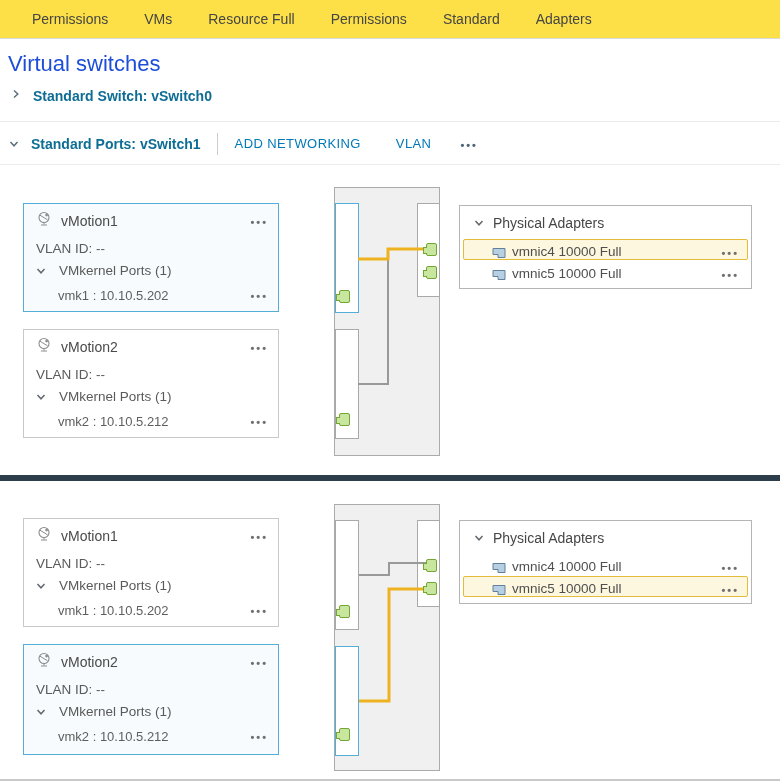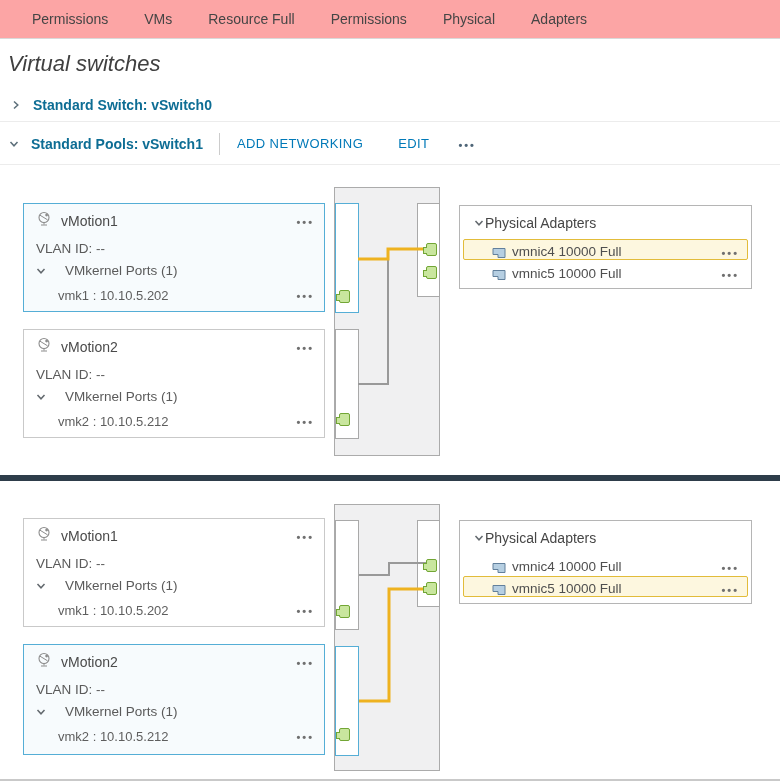--- a/index.html
+++ b/index.html
@@ -5,115 +5,115 @@
   * { margin:0; padding:0; box-sizing:border-box; }
   html,body { background:#ffffff; }
   .app {
     position:relative; width:780px; height:781px; overflow:hidden;
     font-family:"Liberation Sans", sans-serif; background:#ffffff; color:#4a4a4a;
   }
   
   .tab-bar {
     position:absolute; top:0; left:0; right:0; height:39px;
     display:flex; align-items:center; gap:36px; padding-left:32px;
-    background:#fca5a5; border-bottom:1px solid #d9d9d9;
+    background:#fde047; border-bottom:1px solid #d9d9d9;
   }
   .tab { font-size:14px; color:#454545; cursor:pointer; white-space:nowrap; }
   
-  .page-title { position:absolute; top:51px; left:8px; font-size:22px; color:#404040; font-weight:400;font-style:italic; }
+  .page-title { position:absolute; top:51px; left:8px; font-size:22px; color:#1d4ed8; font-weight:400; }
   
   .switch-row0 {
     position:absolute; top:88px; left:0; right:0; height:34px;
-    display:flex; align-items:center; padding-left:10px; gap:11px;
+    display:flex; padding-left:10px; gap:11px;
     border-bottom:1px solid #ececec;
   }
   .switch-row1 {
     position:absolute; top:123px; left:0; right:0; height:42px;
     display:flex; align-items:center; padding-left:8px;
     border-bottom:1px solid #ececec;
   }
   .switch-name { font-size:14px; font-weight:bold; color:#0d6d94; white-space:nowrap; }
   .chev-blue { color:#5c6f7a; display:inline-flex; }
   .vdivider { width:1px; height:22px; background:#cccccc; margin:0 17px 0 16px; }
   .action-link { font-size:13px; color:#0079b8; letter-spacing:.4px; margin-right:35px; cursor:pointer; white-space:nowrap; font-weight:500; }
   .more-btn { color:#6f6f6f; cursor:pointer; line-height:1; }
   .more-btn::before { content:"\2022\2022\2022"; letter-spacing:2px; font-size:11px; font-weight:bold; }
   .hdr-more { margin-left:-6px; color:#4e6577; }
   
   .panel { position:absolute; left:0; width:780px; }
   .panel-a { top:185px; height:290px; }
   .panel-b { top:500px; height:281px; }
   
   .pg-card {
-    position:absolute; left:23px; width:302px; height:109px;
+    position:absolute; left:23px; width:256px; height:109px;
     background:#ffffff; border:1px solid #c9c9c9;
   }
   .pg-card.selected { border:1px solid #55aed6; background:#f7fbfd; }
   .pg-card.tall { height:111px; }
   .pg-head { position:absolute; top:7px; left:12px; right:10px; display:flex; align-items:center; }
   .pg-name { font-size:14px; color:#4a4a4a; margin-left:9px; }
   .spacer { flex:1; }
   .pg-vlan { position:absolute; top:37px; left:12px; font-size:13.5px; color:#5a5a5a; }
-  .pg-ports { position:absolute; top:59px; left:11px; display:flex; align-items:center; gap:18px; font-size:13.5px; color:#5a5a5a; cursor:pointer; }
+  .pg-ports { position:absolute; top:59px; left:11px; display:flex; align-items:center; gap:12px; font-size:13.5px; color:#5a5a5a; cursor:pointer; }
   .pg-vmk { position:absolute; top:84px; left:34px; right:10px; display:flex; align-items:center; font-size:13px; color:#5e5e5e;gap:19px; }
   .chev-gray { color:#63696e; display:inline-flex; }
   
   .diagram { position:absolute; left:334px; width:106px; background:#f0f0f1; border:1px solid #ababab; }
   .panel-a .diagram { top:2px; height:269px; }
   .panel-b .diagram { top:4px; height:267px; }
   .inner-box { position:absolute; width:24px; background:#ffffff; border:1px solid #a9a9a9; }
   .inner-box.sel { border:1px solid #55aed6; }
   .lines { position:absolute; left:0; top:0; pointer-events:none; }
   .port { position:absolute; width:11px; height:13px; background:#c9e69e; border:1px solid #72a635; border-radius:2px; }
   .port::before { content:""; position:absolute; left:-4px; top:3px; width:3px; height:5px; background:#c9e69e; border:1px solid #72a635; border-right:none; }
   
   .pa-card { position:absolute; left:459px; top:20px; width:293px; background:#ffffff; border:1px solid #b5b5b5; padding-bottom:5px; }
-  .pa-head { display:flex; align-items:center; gap:0; padding:9px 0 7px 13px; font-size:14px; color:#464646; }
+  .pa-head { display:flex; align-items:center; gap:8px; padding:9px 0 7px 13px; font-size:14px; color:#464646; }
   .pa-row { display:flex; align-items:flex-end; margin:1px 3px; height:21px; padding:0 8px 0 28px; font-size:13.5px; color:#4f4f4f; border:1px solid transparent; }
   .pa-row.hl { background:#fdf7df; border:1px solid #e2bc3a; border-radius:2px; }
   .nic-icon { display:inline-flex; margin-right:6px; }
   
   .separator { position:absolute; top:475px; left:0; width:780px; height:6px; background:#2e3d4a; }
   .bottom-line { position:absolute; top:779px; left:0; width:780px; height:2px; background:#c9c9c9; }
 </style>
 </head>
 <body>
 
 <div class="app">
 
   <div class="tab-bar">
     <span class="tab">Permissions</span>
     <span class="tab">VMs</span>
     <span class="tab">Resource Full</span>
     <span class="tab">Permissions</span>
-    <span class="tab">Physical</span>
+    <span class="tab">Standard</span>
     <span class="tab">Adapters</span>
   </div>
 
   <h1 class="page-title">Virtual switches</h1>
 
   <div class="switch-row0">
     <span class="chev-blue">
         <svg width="12" height="12" viewBox="0 0 12 12">
           <path d="M4 2.5 L7.8 6 L4 9.5" fill="none" stroke="currentColor" stroke-width="1.5"></path>
         </svg>
       </span>
     <span class="switch-name">Standard Switch: vSwitch0</span>
   </div>
 
   <div class="switch-row1">
     <span class="chev-blue">
         <svg width="12" height="12" viewBox="0 0 12 12">
           <path d="M2.5 4 L6 7.8 L9.5 4" fill="none" stroke="currentColor" stroke-width="1.5"></path>
         </svg>
       </span>
-    <span class="switch-name" style="margin-left:11px">Standard Pools: vSwitch1</span>
+    <span class="switch-name" style="margin-left:11px">Standard Ports: vSwitch1</span>
     <span class="vdivider"></span>
     <span class="action-link">ADD NETWORKING</span>
-    <span class="action-link">EDIT</span>
+    <span class="action-link">VLAN</span>
     <span class="more-btn hdr-more"></span>
   </div>
 
   <div class="panel panel-a">
 
     <div class="pg-card selected" style="top:18px">
       <div class="pg-head">
         <span><svg width="16" height="16" viewBox="0 0 16 16">
               <circle cx="8" cy="6.5" r="5" fill="none" stroke="#8c8c8c" stroke-width="1.1"></circle>
               <path d="M4 4.2 L11.5 8.8" stroke="#8c8c8c" stroke-width="1"></path>

